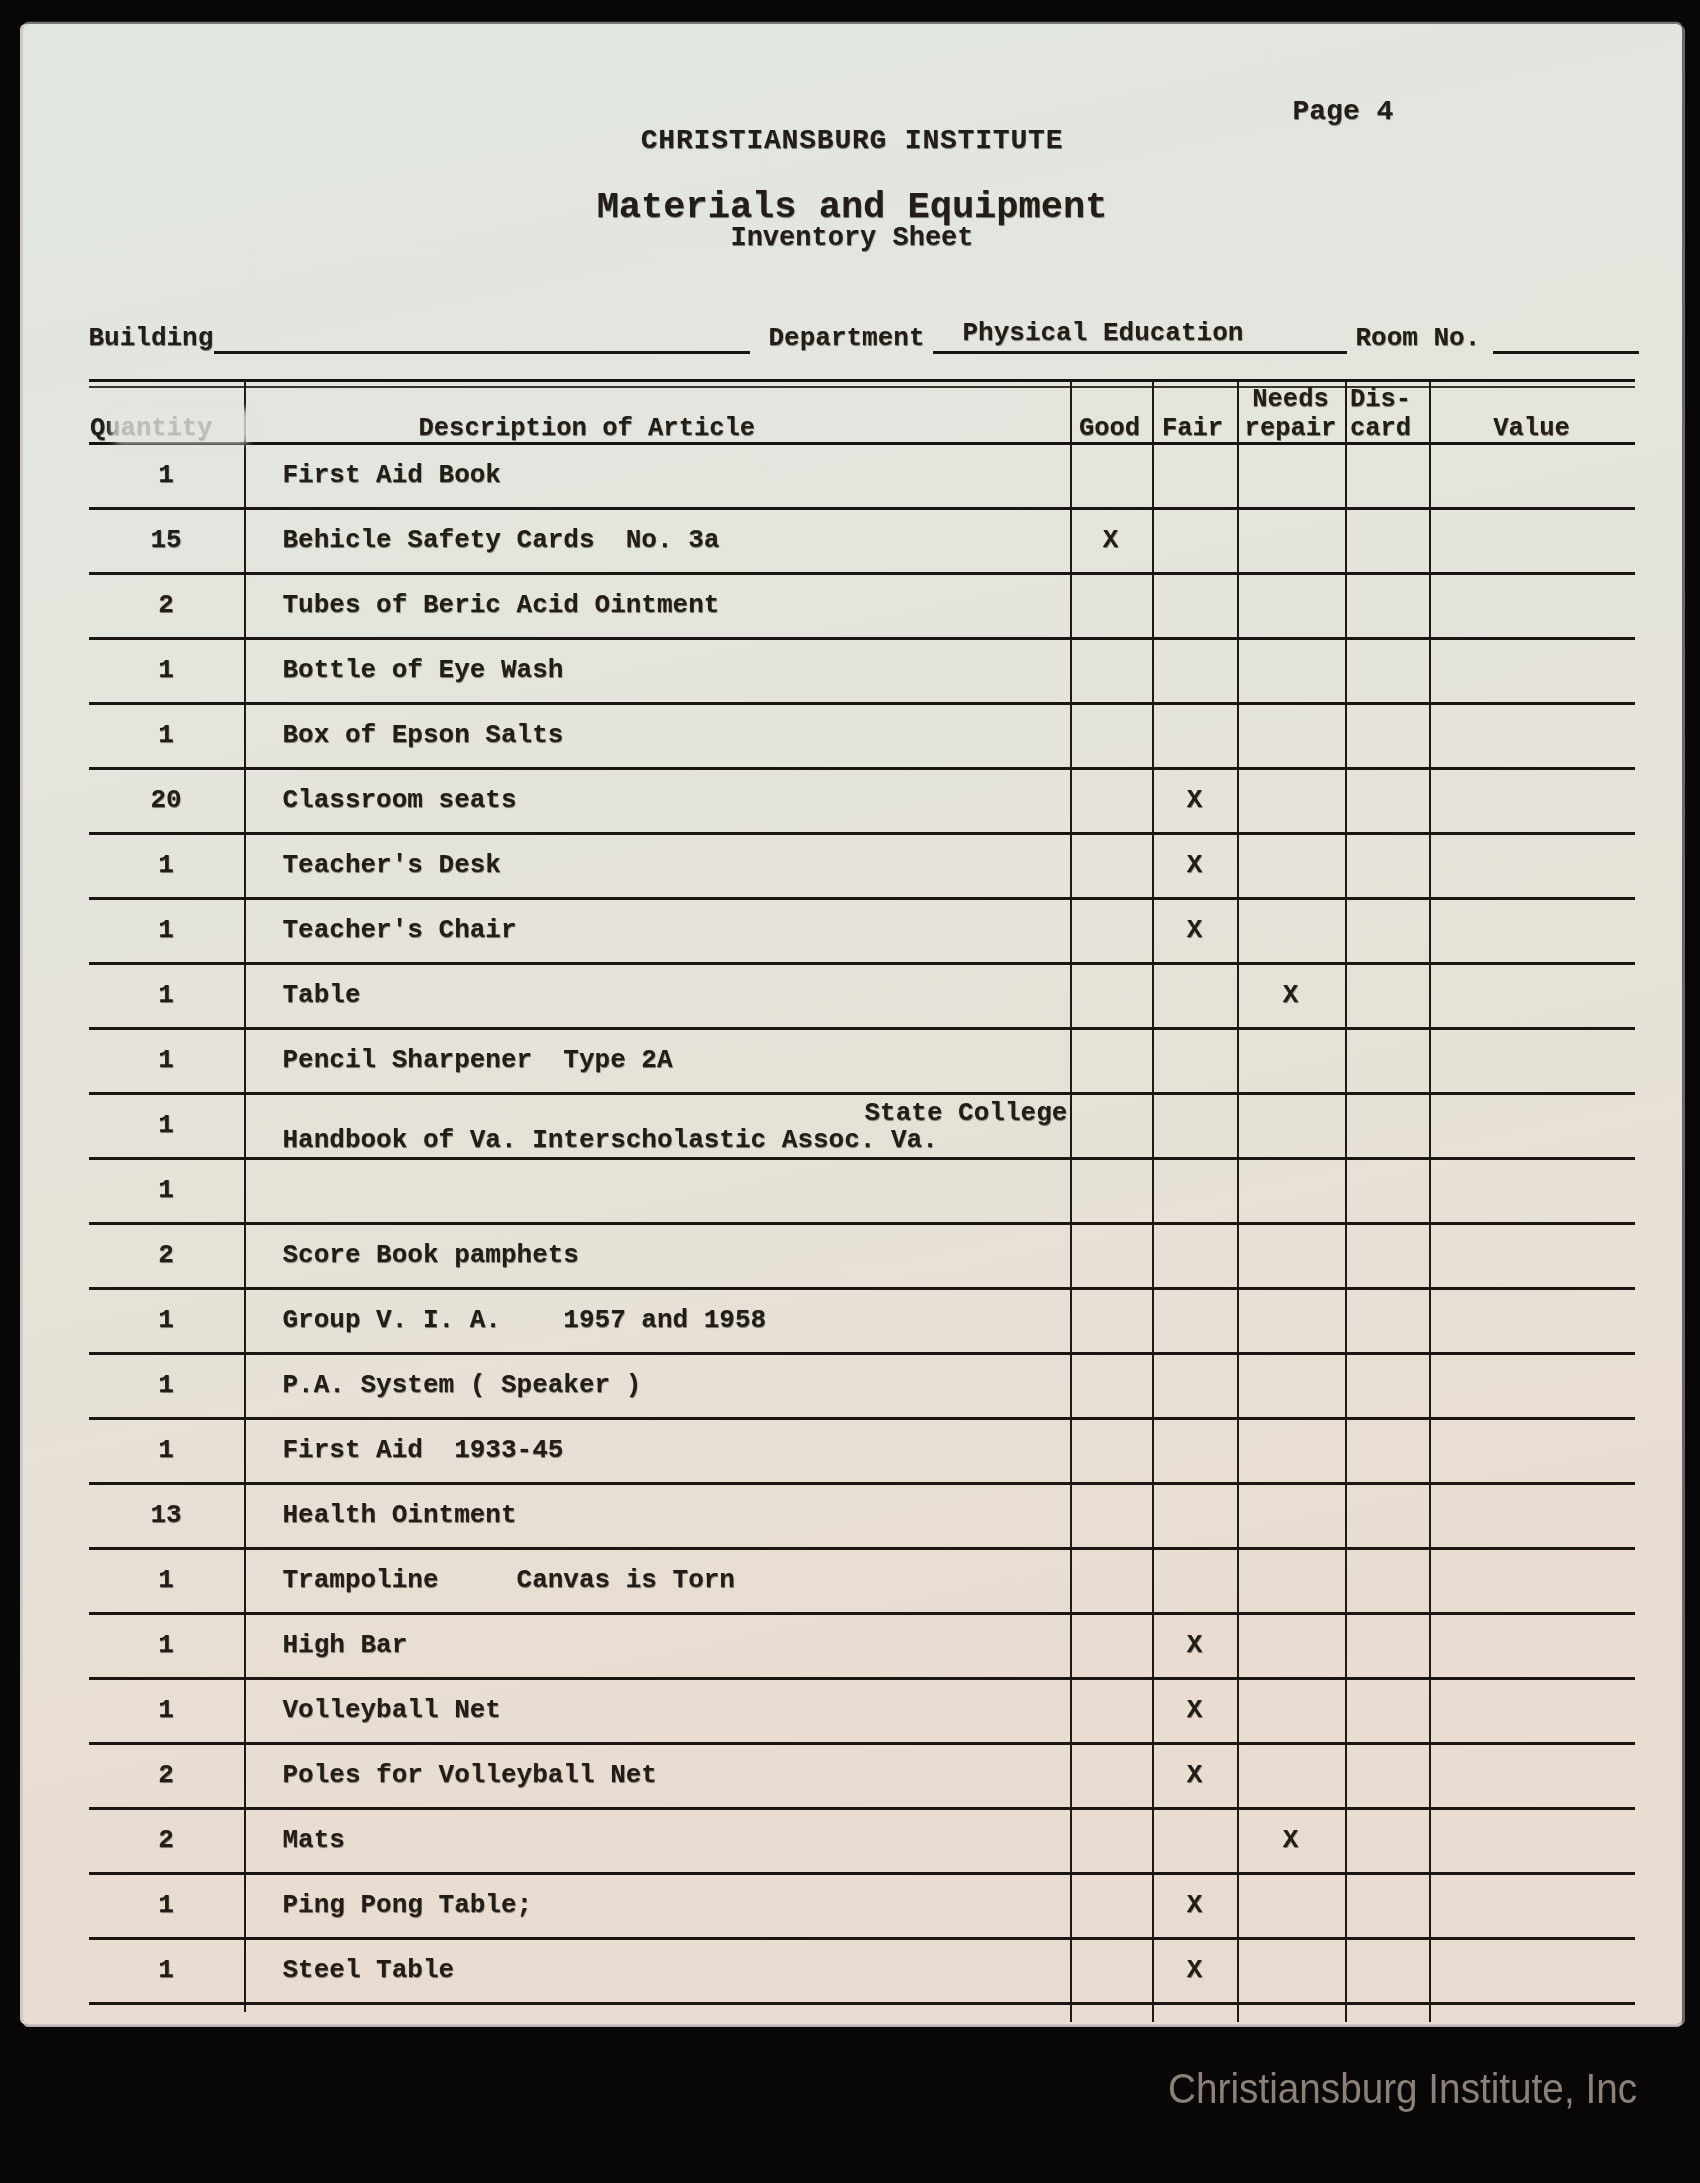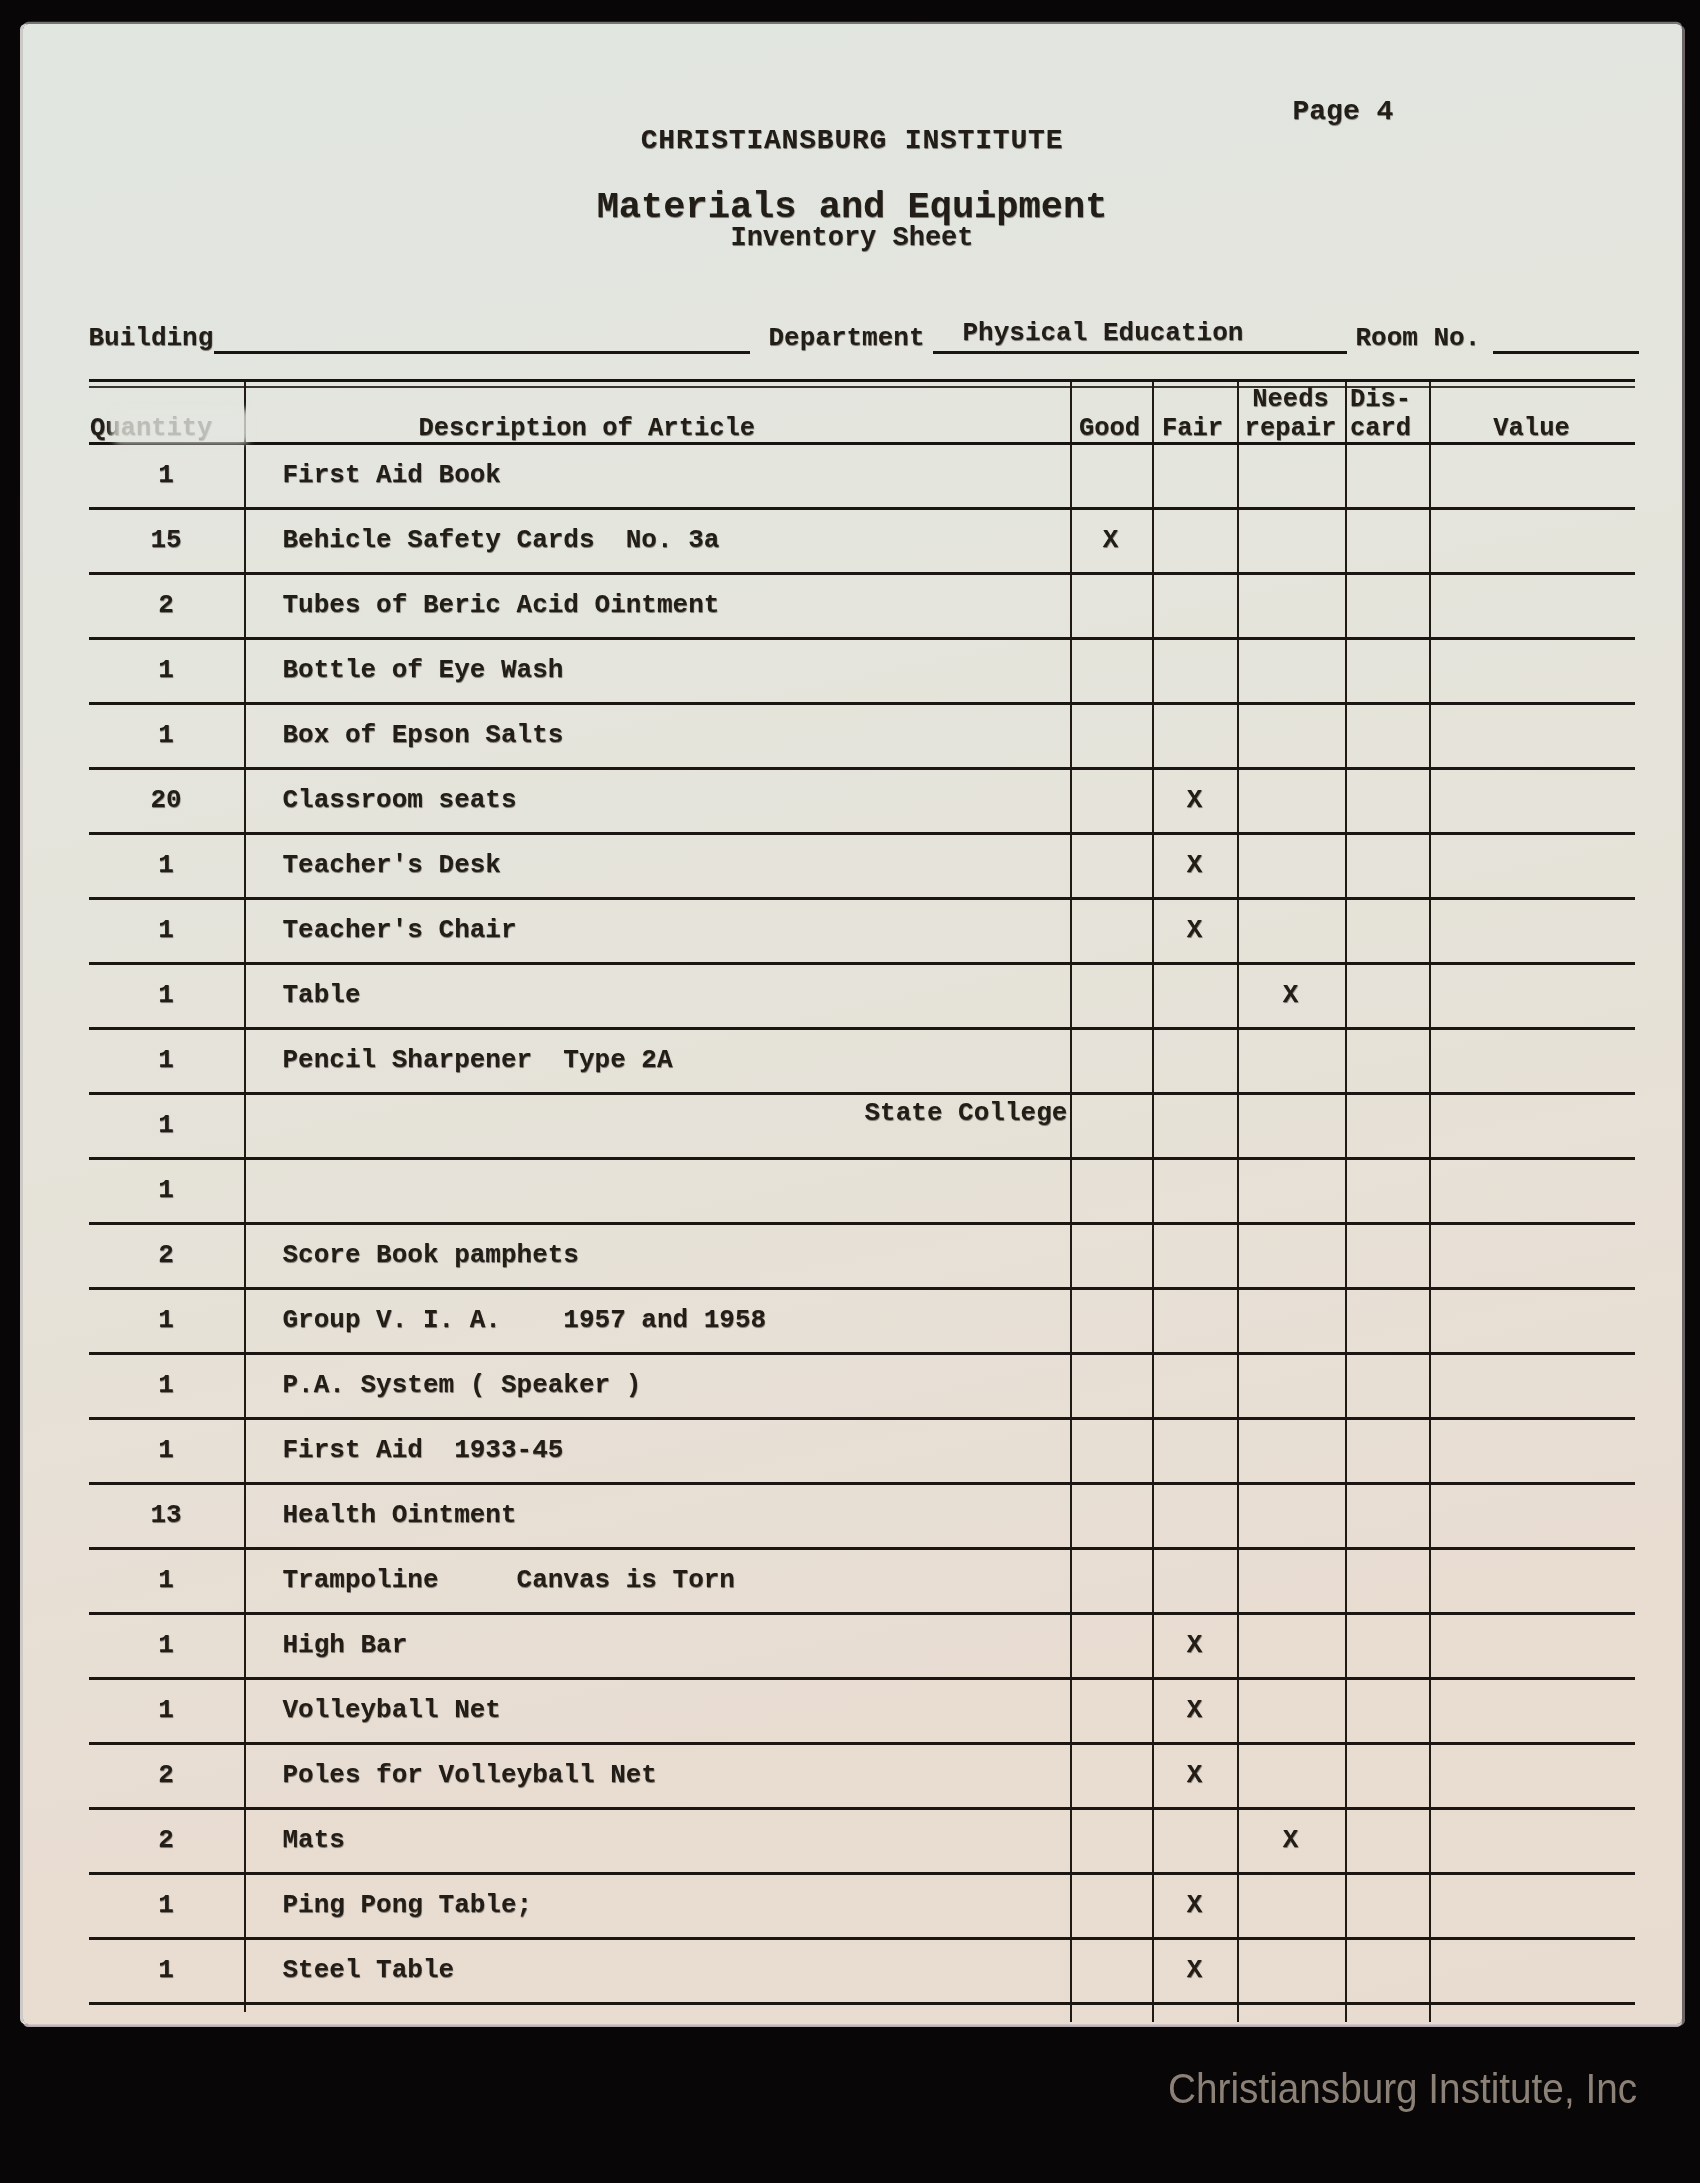--- a/index.html
+++ b/index.html
@@ -235,20 +235,21 @@
     <span class="mark m-good ink"></span>
     <span class="mark m-fair ink"></span>
     <span class="mark m-repair ink"></span>
     <span class="mark m-discard ink"></span>
     <span class="mark m-value ink"></span>
   </div>
 
   <div class="row has-note">
     <span class="qty ink pre">1</span>
     <span class="note ink pre">State College</span>
+    <span class="desc-text ink pre">Handbook of Va. Interscholastic Assoc. Va.</span>
     <span class="mark m-good ink"></span>
     <span class="mark m-fair ink"></span>
     <span class="mark m-repair ink"></span>
     <span class="mark m-discard ink"></span>
     <span class="mark m-value ink"></span>
   </div>
 
   <div class="row">
     <span class="qty ink pre">1</span>
     <span class="note ink pre"></span>

